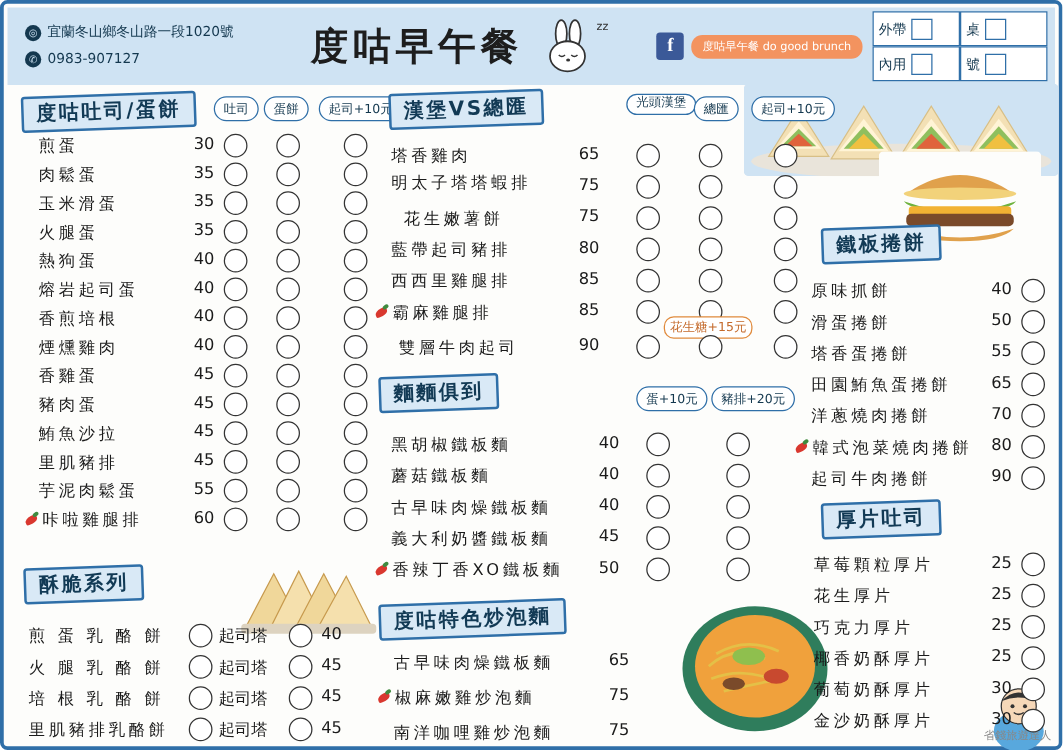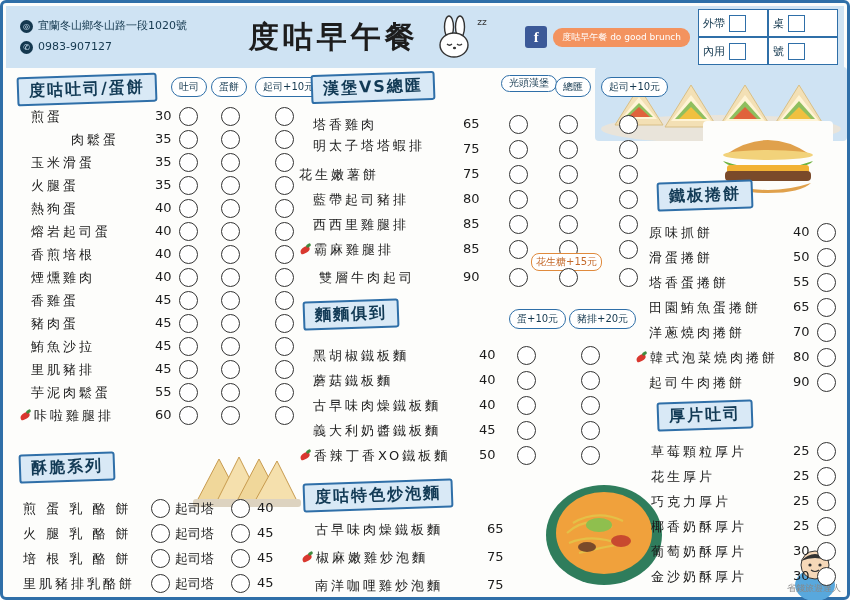--- a/index.html
+++ b/index.html
@@ -279,21 +279,21 @@
   <div class="opt-bubble" style="left:252px; top:74px;">起司+10元</div>
 
   <div class="item" style="left:28px; top:105px;">
       <span class="nm">煎蛋</span>
     </div>
   <div class="price" style="left:152px; top:105px;">30</div>
   <div class="circ" style="left:176px; top:104px;"></div>
   <div class="circ" style="left:218px; top:104px;"></div>
   <div class="circ" style="left:272px; top:104px;"></div>
 
-  <div class="item" style="left:28px; top:128px;margin-left:40px;">
+  <div class="item" style="left:28px; top:128px;">
       <span class="nm">肉鬆蛋</span>
     </div>
   <div class="price" style="left:152px; top:128px;">35</div>
   <div class="circ" style="left:176px; top:127px;"></div>
   <div class="circ" style="left:218px; top:127px;"></div>
   <div class="circ" style="left:272px; top:127px;"></div>
 
   <div class="item" style="left:28px; top:151px;">
       <span class="nm">玉米滑蛋</span>
     </div>
@@ -448,21 +448,21 @@
   <div class="circ" style="left:616px; top:112px;"></div>
 
   <div class="item" style="left:310px; top:134px;align-items:center;">
       <span class="nm">明太子塔塔蝦排</span>
     </div>
   <div class="price" style="left:460px; top:138px;">75</div>
   <div class="circ" style="left:506px; top:137px;"></div>
   <div class="circ" style="left:556px; top:137px;"></div>
   <div class="circ" style="left:616px; top:137px;"></div>
 
-  <div class="item" style="left:296px; top:163px;">
+  <div class="item" style="left:320px; top:163px;">
       <span class="nm">花生嫩薯餅</span>
     </div>
   <div class="price" style="left:460px; top:163px;">75</div>
   <div class="circ" style="left:506px; top:162px;"></div>
   <div class="circ" style="left:556px; top:162px;"></div>
   <div class="circ" style="left:616px; top:162px;"></div>
 
   <div class="item" style="left:310px; top:188px;">
       <span class="nm">藍帶起司豬排</span>
     </div>

